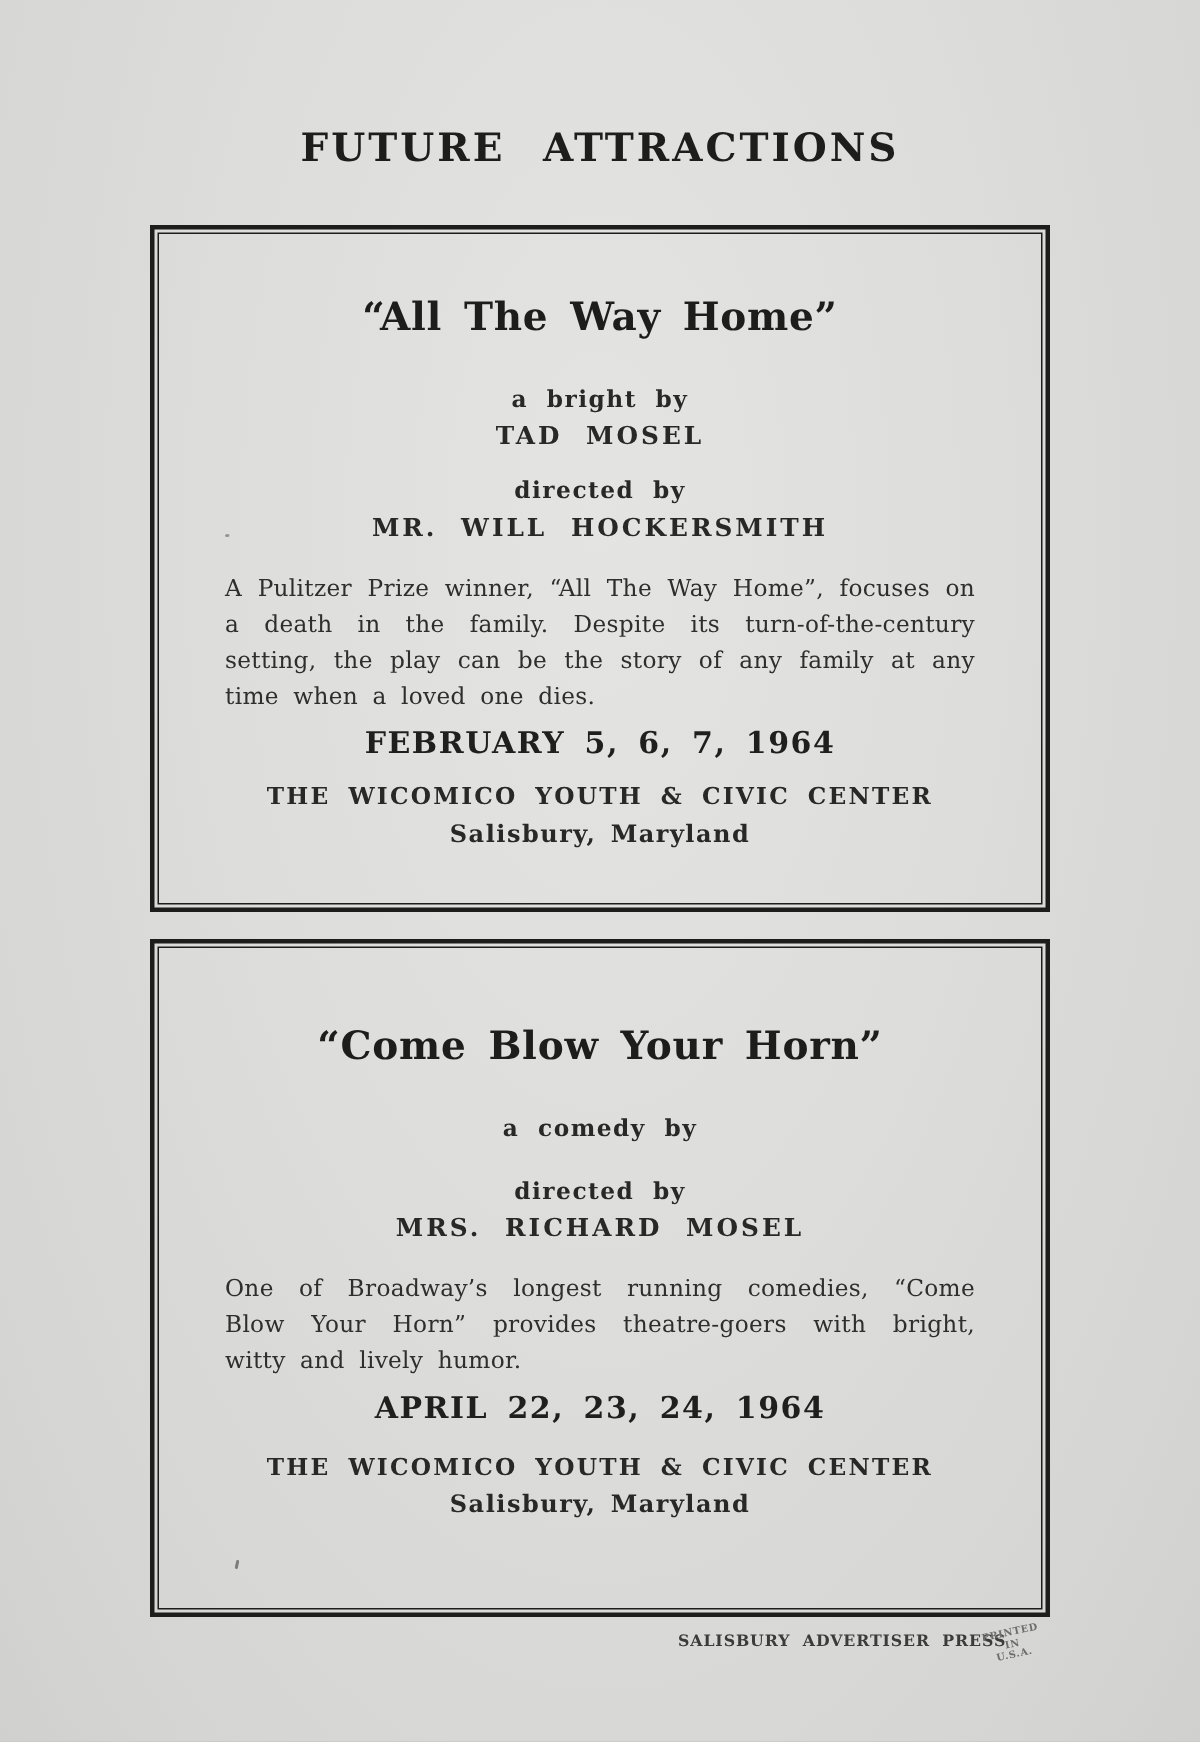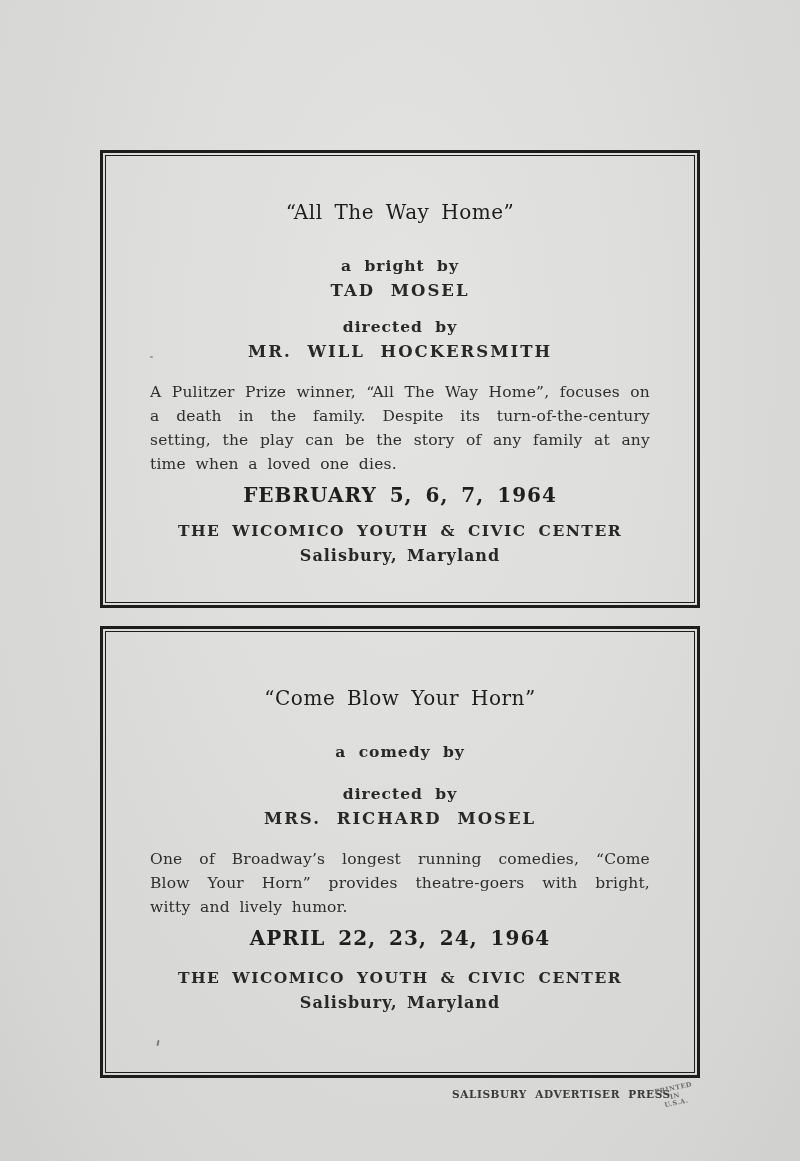--- a/index.html
+++ b/index.html
@@ -21,21 +21,21 @@
   .card-1 { top:150px; height:458px; }
   .card-2 { top:626px; height:452px; }
   .card-inner {
     position:absolute; inset:2px; border:1px solid #1d1d1b;
     text-align:center; box-sizing:border-box;
   }
   .card-1 .card-inner { padding-top:38px; }
   .card-2 .card-inner { padding-top:48px; }
 
   .play-title {
-    margin:0; font-size:20px; line-height:36px; font-weight:normal;
+    margin:0; font-size:26px; line-height:36px; font-weight:bold;
     letter-spacing:0.5px; word-spacing:5px; color:#1d1d1b;
   }
   .byline-group { margin-top:26px; }
   .byline {
     font-size:15.5px; line-height:20px; font-weight:bold;
     letter-spacing:1px; word-spacing:6px;
   }
   .author {
     margin-top:4px; font-size:16.5px; line-height:21px; font-weight:bold;
     letter-spacing:2px; word-spacing:8px;
@@ -77,20 +77,21 @@
     position:absolute; background:#4b4b49; opacity:0.5; border-radius:50%;
   }
   .speck-1 { left:44px; top:200px; width:3px; height:2px; }
   .speck-2 { left:51px; top:408px; width:2px; height:6px; border-radius:2px; transform:rotate(12deg); opacity:0.65; }
 </style>
 </head>
 <body>
 
 <div class="page">
 
+  <h1 class="page-title">FUTURE ATTRACTIONS</h1>
 
   <section class="card card-1">
     <div class="card-inner">
       <h2 class="play-title">“All The Way Home”</h2>
       <div class="byline-group">
         <div class="byline">a bright by</div>
         <div class="author">TAD MOSEL</div>
       </div>
       <div class="directed-group">
         <div class="byline">directed by</div>

